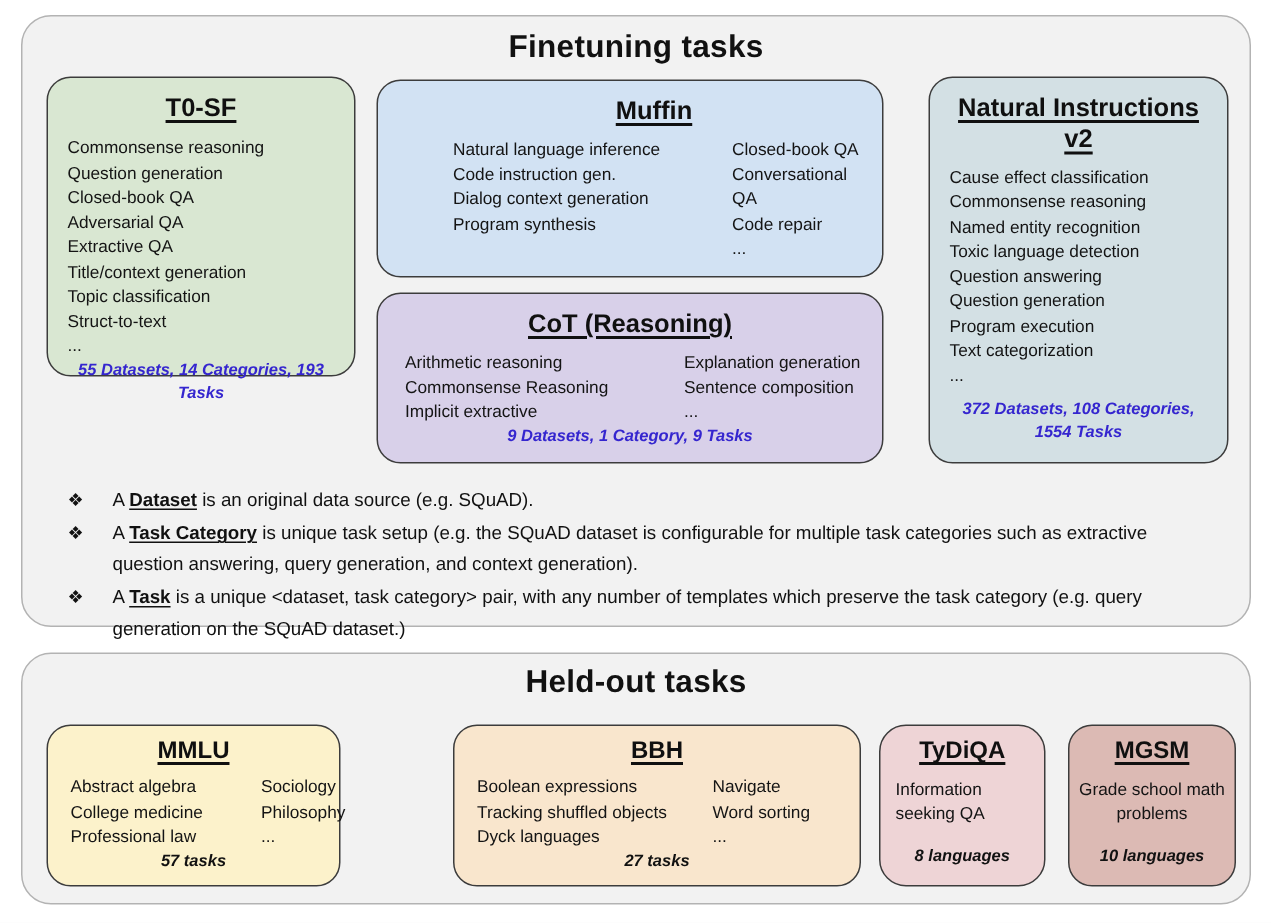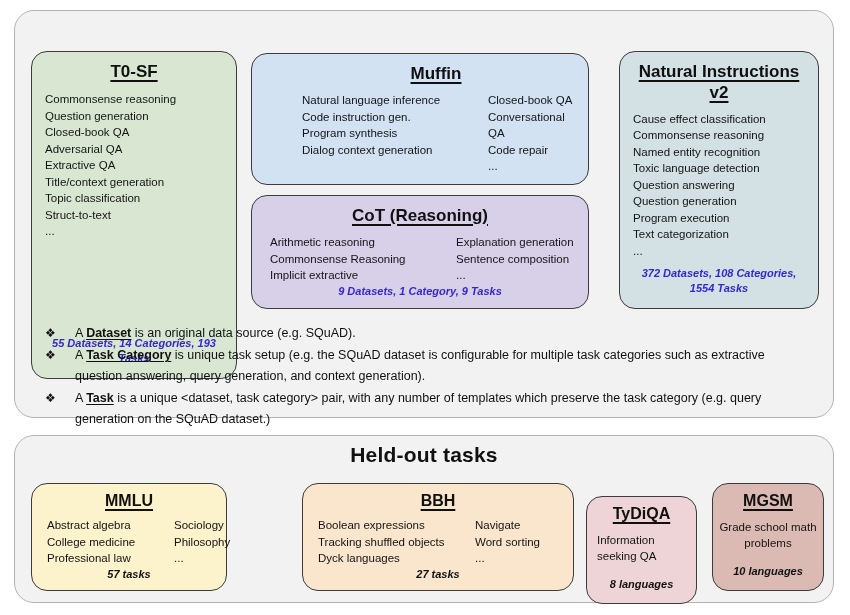--- a/index.html
+++ b/index.html
@@ -39,28 +39,28 @@
 
   .task-box {
     position: absolute;
     border: 1.4px solid #3c3c3c;
     border-radius: 16px;
     box-sizing: border-box;
     display: flex;
     flex-direction: column;
   }
   
-  .box-t0sf   { left: 16px;  top: 40px;  width: 206px; height: 328px; background: var(--t0sf-bg, #d9e7d2); }
+  .box-t0sf   { left: 16px;  top: 40px;  width: 206px; height: 200px; background: var(--t0sf-bg, #d9e7d2); }
   .box-muffin { left: 236px; top: 42px;  width: 338px; height: 132px; background: var(--muffin-bg, #d2e2f3); padding-left: 32px; }
   .box-cot    { left: 236px; top: 184px; width: 338px; height: 114px; background: var(--cot-bg, #d8d0e9); }
   .box-niv2   { left: 604px; top: 40px;  width: 200px; height: 258px; background: var(--niv2-bg, #d3e0e4); }
   
   .box-mmlu   { left: 16px;  top: 47px; width: 196px; height: 108px; background: var(--mmlu-bg, #fcf2cb); }
   .box-bbh    { left: 287px; top: 47px; width: 272px; height: 108px; background: var(--bbh-bg, #f9e6cd); }
-  .box-tydiqa { left: 571px; top: 60px; width: 111px; height: 108px; background: var(--tydiqa-bg, #eed4d6); }
+  .box-tydiqa { left: 571px; top: 47px; width: 111px; height: 108px; background: var(--tydiqa-bg, #eed4d6); border-radius: 18px; }
   .box-mgsm   { left: 697px; top: 47px; width: 112px; height: 108px; background: var(--mgsm-bg, #dcbab4); }
 
   .box-title {
     text-align: center;
     font-size: 17px;
     font-weight: bold;
     color: #101010;
     padding-top: 9px;
     line-height: 1.25;
   }
@@ -138,20 +138,21 @@
     text-decoration-thickness: 1.4px;
     text-underline-offset: 2px;
   }
 </style>
 </head>
 <body>
 
 <div class="stage">
 
   <div class="panel finetuning">
+    <div class="panel-title">Finetuning tasks</div>
 
     <div class="task-box box-t0sf">
       <div class="box-title"><span>T0-SF</span></div>
       <div class="items">
           <div>Commonsense reasoning</div>
           <div>Question generation</div>
           <div>Closed-book QA</div>
           <div>Adversarial QA</div>
           <div>Extractive QA</div>
           <div>Title/context generation</div>
@@ -161,22 +162,22 @@
         </div>
       <div class="stats">55 Datasets, 14 Categories, 193 Tasks</div>
     </div>
 
     <div class="task-box box-muffin">
       <div class="box-title"><span>Muffin</span></div>
       <div class="cols">
         <div class="col-1">
             <div>Natural language inference</div>
             <div>Code instruction gen.</div>
+            <div>Dialog context generation</div>
             <div>Program synthesis</div>
-            <div>Dialog context generation</div>
           </div>
         <div class="col-2">
             <div>Closed-book QA</div>
             <div>Conversational QA</div>
             <div>Code repair</div>
             <div>...</div>
           </div>
       </div>
     </div>
 

